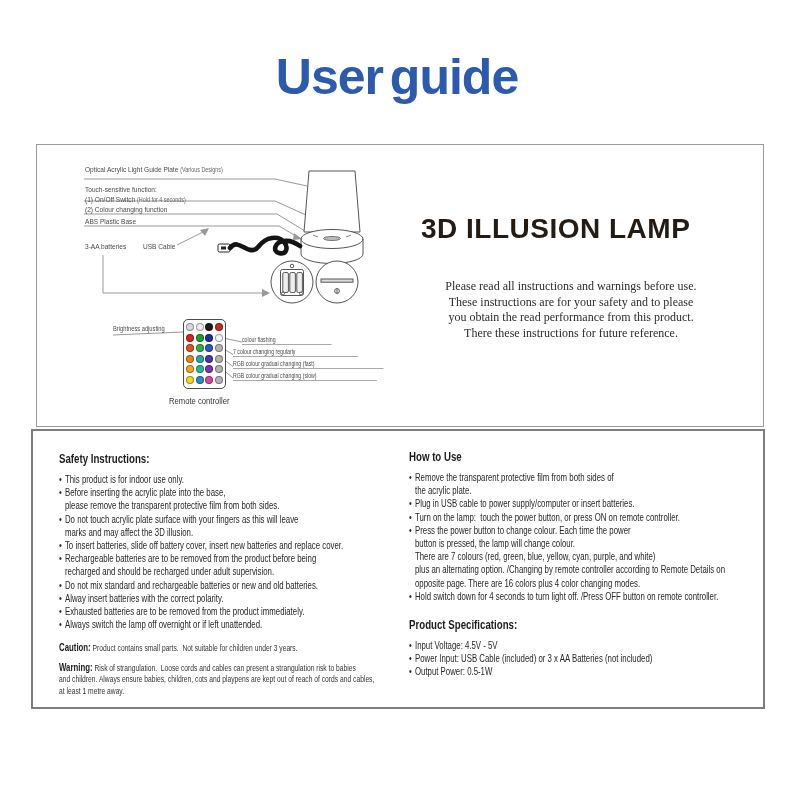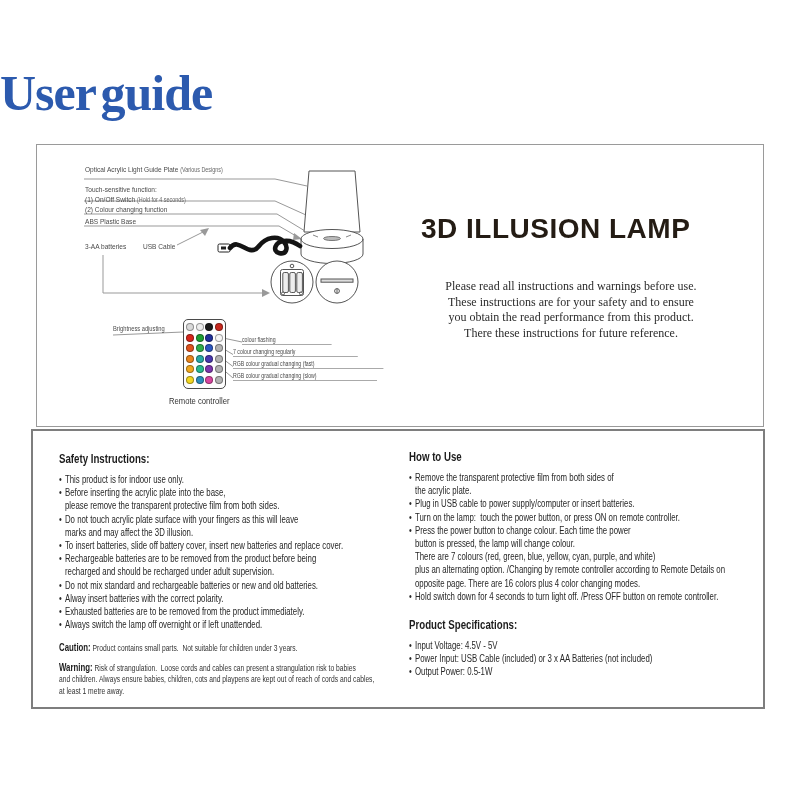--- a/index.html
+++ b/index.html
@@ -1,21 +1,21 @@
 <!DOCTYPE html>
 <html><head>
 <meta charset="utf-8">
 <style>
   html,body{margin:0;padding:0;background:#fff;}
   #page{position:relative;width:794px;height:794px;background:#ffffff;overflow:hidden;
         font-family:"Liberation Sans",sans-serif;color:#222;}
 
   
-  #page-title{position:absolute;top:64px;left:0;width:100%;text-align:left;
-    font-family:Liberation Serif, serif;font-weight:600;font-size:50px;
+  #page-title{position:absolute;top:48px;left:0;width:100%;text-align:center;
+    font-family:Liberation Sans, sans-serif;font-weight:600;font-size:50px;
     letter-spacing:-1px;word-spacing:-6px;color:#2c5aae;}
 
   
   #top-box{position:absolute;left:36px;top:144px;width:726px;height:281px;
     border:1px solid #9a9a9a;background:#fff;}
   #bottom-box{position:absolute;left:31px;top:429px;width:730px;height:276px;
     border:2px solid #7e7e7e;background:#fff;}
 
   
   .dlbl{position:absolute;font-size:8px;color:#4a4a4a;white-space:nowrap;
@@ -169,21 +169,21 @@
       </div>
     <div class="mlbl" style="left:205px;top:191px;width:112px;">colour flashing</div>
     <div class="mlbl" style="left:196px;top:203px;width:156px;">7 colour changing regularly</div>
     <div class="mlbl" style="left:196px;top:215px;width:188px;">RGB colour gradual changing (fast)</div>
     <div class="mlbl" style="left:196px;top:227px;width:180px;">RGB colour gradual changing (slow)</div>
     <div id="remote-caption">Remote controller</div>
 
     <div id="product-title">3D ILLUSION LAMP</div>
     <div id="intro">
       <div>Please read all instructions and warnings before use.</div>
-      <div>These instructions are for your safety and to ensure</div>
+      <div>These instructions are for your safety and to please</div>
       <div>you obtain the read performance from this product.</div>
       <div>There these instructions for future reference.</div>
     </div>
   </div>
 
   <div id="bottom-box">
 
     <div class="col" id="safety-col">
       <div class="sec-heading">Safety Instructions:</div>
       <div class="blist">

